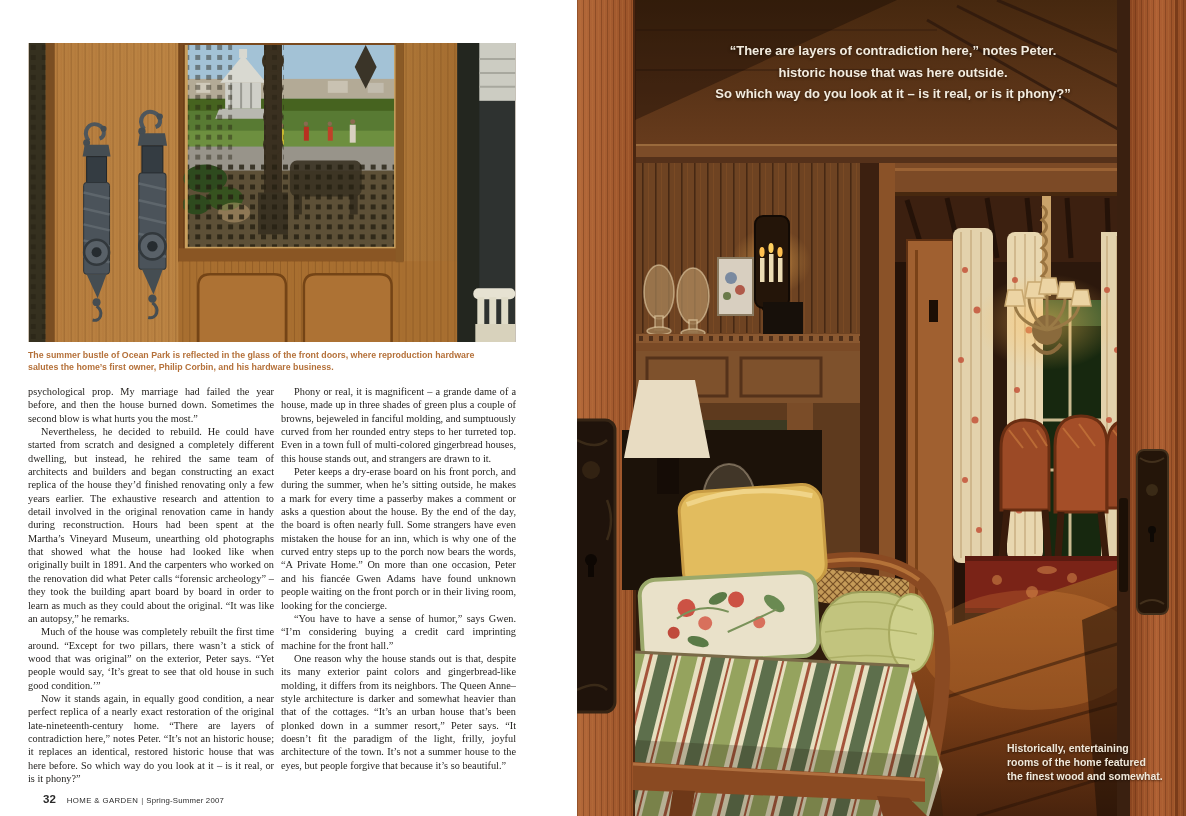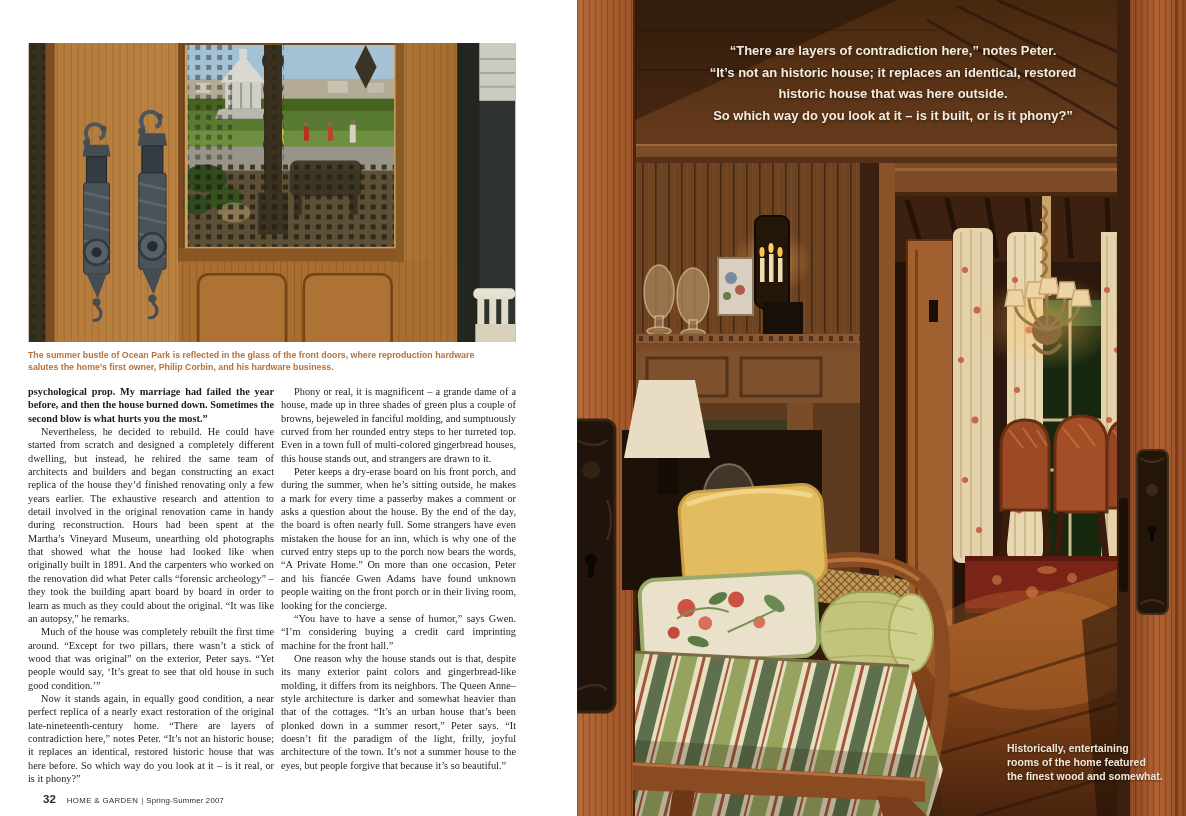--- a/index.html
+++ b/index.html
@@ -8,21 +8,21 @@
   
   #photo-left{position:absolute;left:28px;top:43px;width:488px;height:299px;}
   #caption-left{position:absolute;left:28px;top:350px;width:478px;
      font-family:"Liberation Sans", sans-serif;font-weight:bold;font-size:8.8px;
      line-height:11.5px;color:#b5713a;}
   .col{position:absolute;top:385px;font-size:10.3px;line-height:13.35px;color:#1f1d1a;
      text-align:justify;}
   #col1{left:28px;width:246px;}
   #col2{left:281px;width:235px;}
   .col p{margin:0;text-indent:13px;}
-  .col p.noindent{text-indent:0;font-weight:bold;}
+  .col p.noindent{text-indent:0;}
   #footer{position:absolute;left:8px;top:789px;color:#2b2b2b;
      font-family:"Liberation Sans", sans-serif;}
   #footer .pnum{font-weight:bold;font-size:11.5px;margin-left:35px;}
   #footer .mag{font-size:7.8px;letter-spacing:.4px;margin-left:5px;padding-left:6px;}
   #footer .sep{font-size:7.8px;margin:0 3px;color:#555;}
   #footer .iss{font-size:7.8px;letter-spacing:.2px;}
   
   #photo-right{position:absolute;left:577px;top:0;width:609px;height:816px;}
   #pull-quote{position:absolute;left:608px;top:40px;width:570px;text-align:center;
      font-family:"Liberation Sans", sans-serif;font-weight:bold;font-size:13px;
@@ -473,23 +473,22 @@
         <polygon points="96,790 118,791 114,816 92,816" fill="#6e3818"></polygon>
       </g>
 
       <rect width="609" height="816" fill="rgba(20,8,2,0)"></rect>
       <polygon points="58,0 320,0 58,120" fill="rgba(15,6,2,.35)"></polygon>
     </svg>
   </div>
 
   <div id="pull-quote">
     <div>“There are layers of contradiction here,” notes Peter.</div>
-    <div>“It’s not an historic house; it replaces an identical, restored</div>
     <div>historic house that was here outside.</div>
-    <div>So which way do you look at it – is it built, or is it phony?”</div>
+    <div>So which way do you look at it – is it real, or is it phony?”</div>
   </div>
 
   <div id="caption-right">
     <div>Historically, entertaining</div>
     <div>rooms of the home featured</div>
     <div>the finest wood and somewhat.</div>
   </div>
 
 </div>
 

